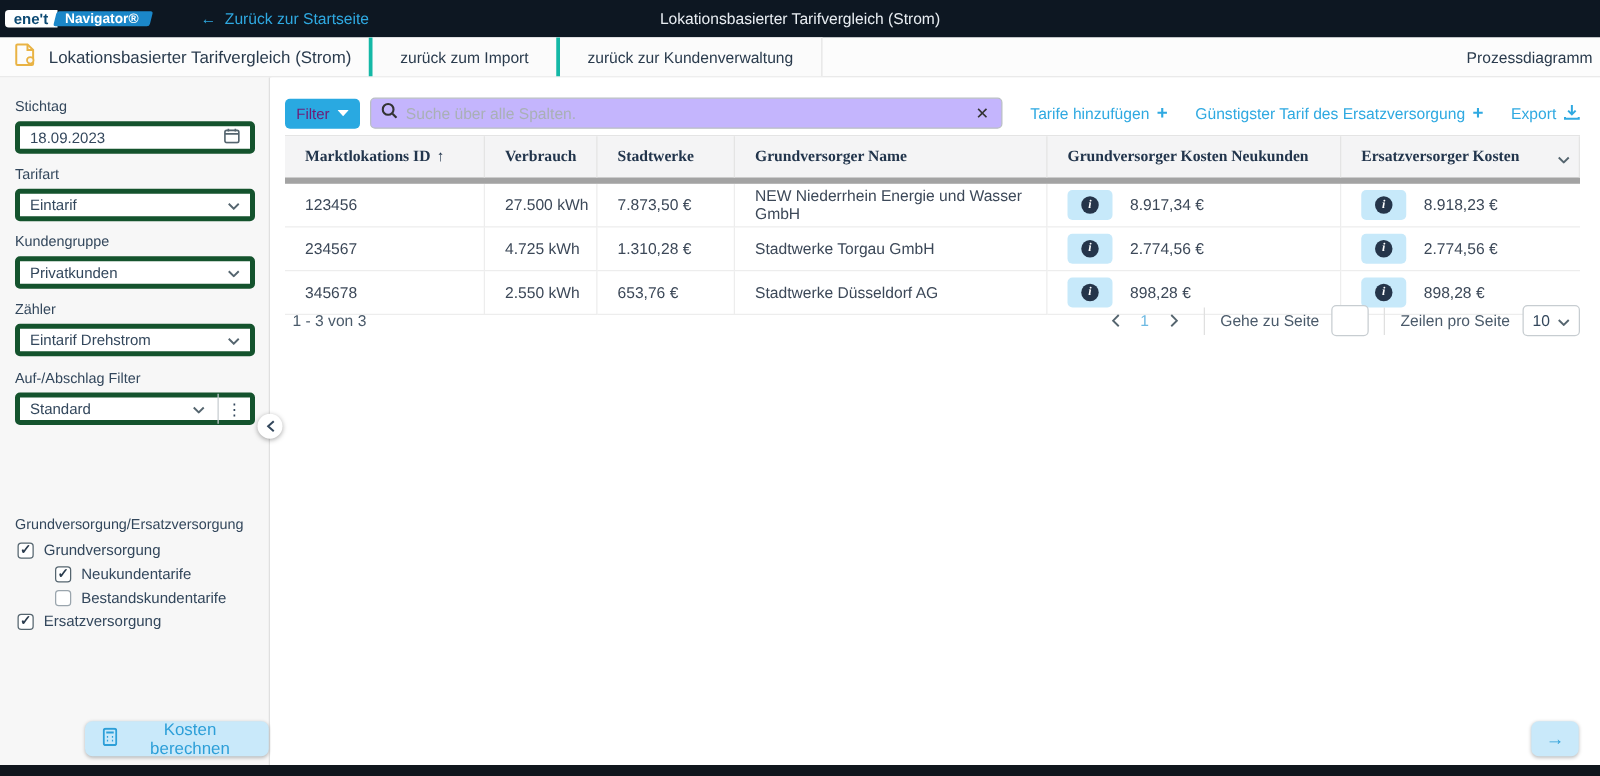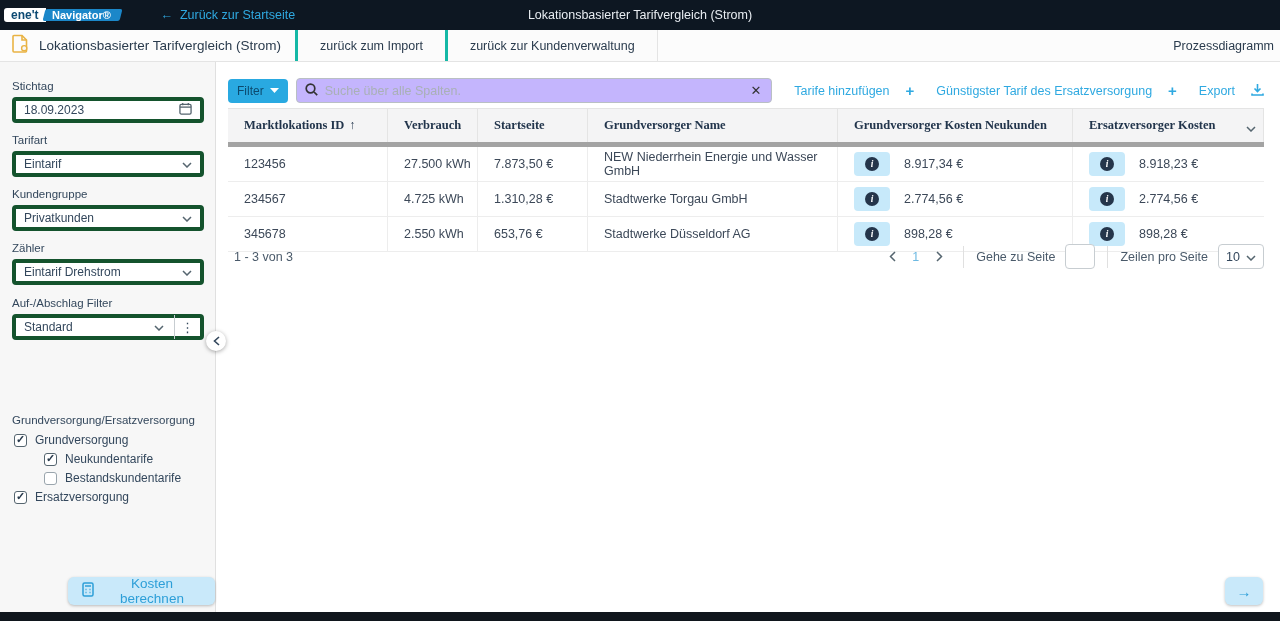--- a/index.html
+++ b/index.html
@@ -40,26 +40,26 @@
   .cbx-row { position:absolute; display:flex; align-items:center; gap:8px; cursor:pointer; }
   .checkbox { width:13px; height:13px; border:1px solid #9aa5ad; border-radius:3px; background:#fff; position:relative; }
   .checkbox.checked { border-color:#55656f; }
   .checkbox.checked::after { content:"\2713"; position:absolute; left:1px; top:-2px; font-size:11px; color:#2a3b4d; font-weight:bold; }
   .cbx-label { font-size:12px; color:#33475c; }
   .collapse-btn { position:absolute; left:206px; top:331px; width:20px; height:20px; border-radius:50%; background:#fff; box-shadow:0 1px 4px rgba(0,0,0,.35); display:flex; align-items:center; justify-content:center; cursor:pointer; z-index:5; }
   .calc-btn { position:absolute; left:68px; top:515px; height:28px; padding:0 14px; background:#c9e9fa; border:none; border-radius:6px; box-shadow:0 1px 3px rgba(0,0,0,.25); color:#2d9fd8; font-size:13.5px; display:flex; align-items:center; gap:9px; cursor:pointer; font-family:inherit; }
 
   
   .toolbar { position:absolute; left:11px; top:16px; width:1036px; height:25px; display:flex; align-items:center; }
-  .filter-btn { height:24px; padding:0 9px; background:#29a9e1; border:none; border-radius:4px; color:#0c4a6e; font-size:12px; display:flex; align-items:center; gap:6px; cursor:pointer; font-family:inherit; }
+  .filter-btn { height:24px; padding:0 9px; background:#29a9e1; border:none; border-radius:4px; color:#701a75; font-size:12px; display:flex; align-items:center; gap:6px; cursor:pointer; font-family:inherit; }
   .search-wrap { margin-left:8px; width:612px; height:25px; border:1px solid #b9bfc4; border-radius:4px; background:#c4b5fd; display:flex; align-items:center; padding:0 8px; }
   .search-wrap input { border:none; outline:none; flex:1; font-size:12.5px; color:#333; margin-left:7px; font-family:inherit; background:transparent; }
   .search-wrap input::placeholder { color:#a9b0b6; }
   .clear-x { color:#333; font-size:13px; cursor:pointer; padding:0 2px; }
-  .tool-link { color:#2fa9e1; font-size:12.5px; display:flex; align-items:center; gap:16px; cursor:pointer; white-space:nowrap; }
+  .tool-link { color:#2fa9e1; font-size:12.5px; display:flex; align-items:center; gap:6px; cursor:pointer; white-space:nowrap; }
   .plus { font-size:15px; font-weight:bold; }
 
   
   .table { position:absolute; left:11px; top:46px; width:1036px; border-top:1px solid #e4e4e4; }
   .tr { display:grid; grid-template-columns:160px 90px 110px 250px 235px 191px; }
   .thead { background:#f4f4f5; border-bottom:5px solid #a3a3a3; position:relative;font-family:Liberation Serif, serif; }
   .th { padding:9px 0 9px 16px; font-size:12.5px; font-weight:bold; color:#22354c; border-right:1px solid #e4e4e4; display:flex; align-items:center; gap:5px; cursor:pointer; }
   .th:last-child { border-right:none; }
   .sort-arrow { font-size:12px; font-weight:bold; }
   .col-menu { position:absolute; right:8px; top:9px; cursor:pointer; }
@@ -249,21 +249,21 @@
     </span>
   </div>
 
   <div class="table">
     <div class="tr thead">
       <div class="th">
         <span>Marktlokations ID</span>
         <span class="sort-arrow">↑</span>
       </div>
       <div class="th">Verbrauch</div>
-      <div class="th">Startseite</div>
+      <div class="th">Stadtwerke</div>
       <div class="th">Grundversorger Name</div>
       <div class="th">Grundversorger Kosten Neukunden</div>
       <div class="th">Ersatzversorger Kosten</div>
       <span class="col-menu">
         <svg class="chev" viewBox="0 0 10 6">
             <path d="M1 1 L5 5 L9 1" stroke="#55656f" stroke-width="1.5" fill="none"></path>
           </svg>
       </span>
     </div>
 

